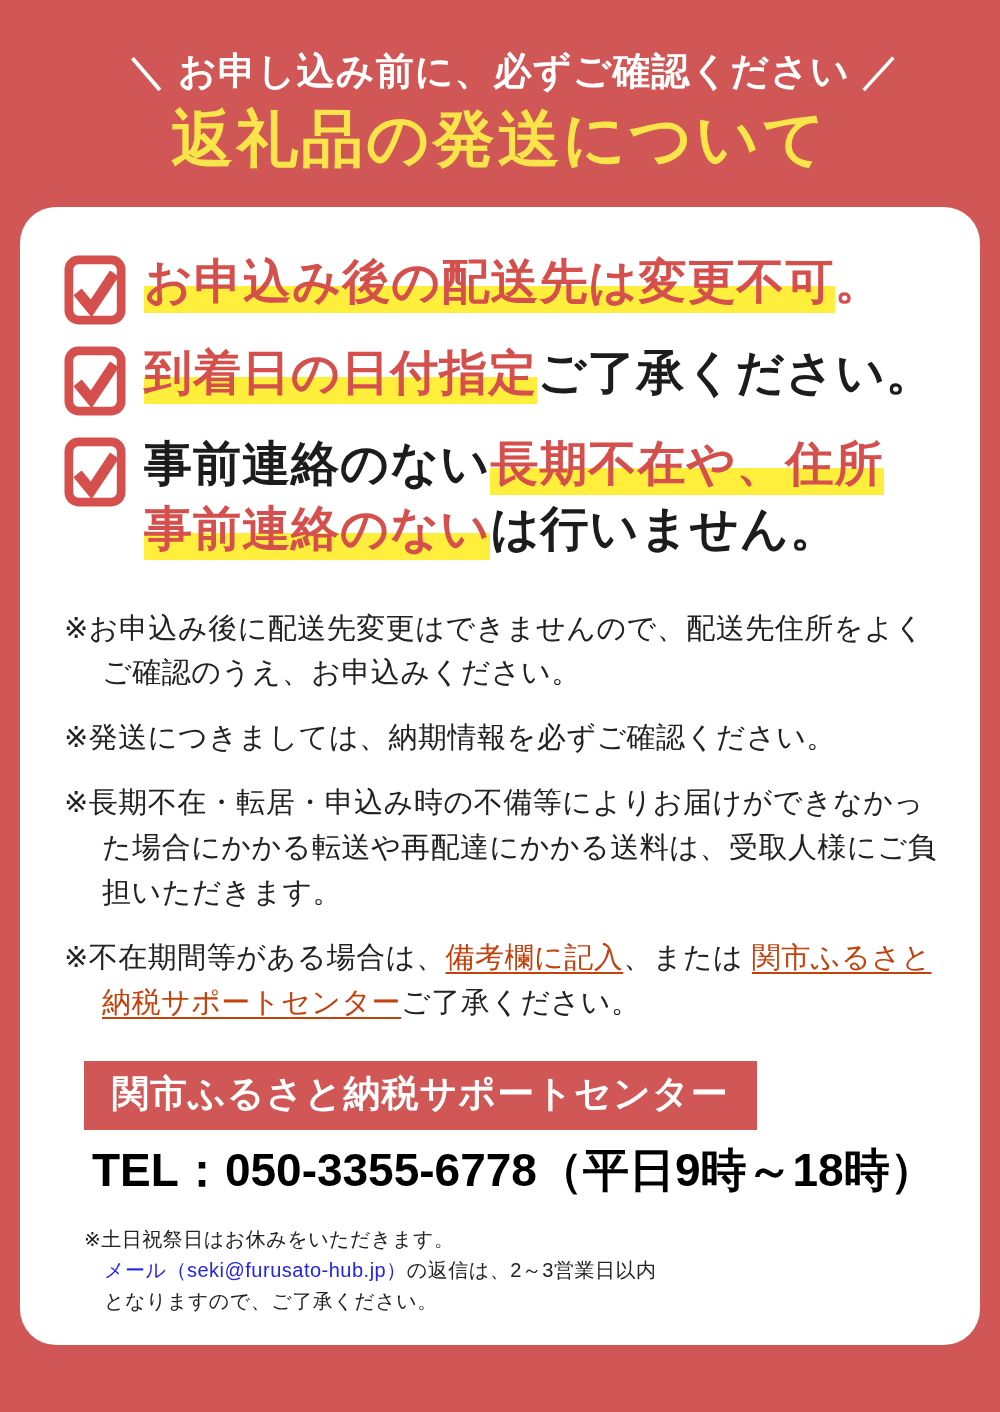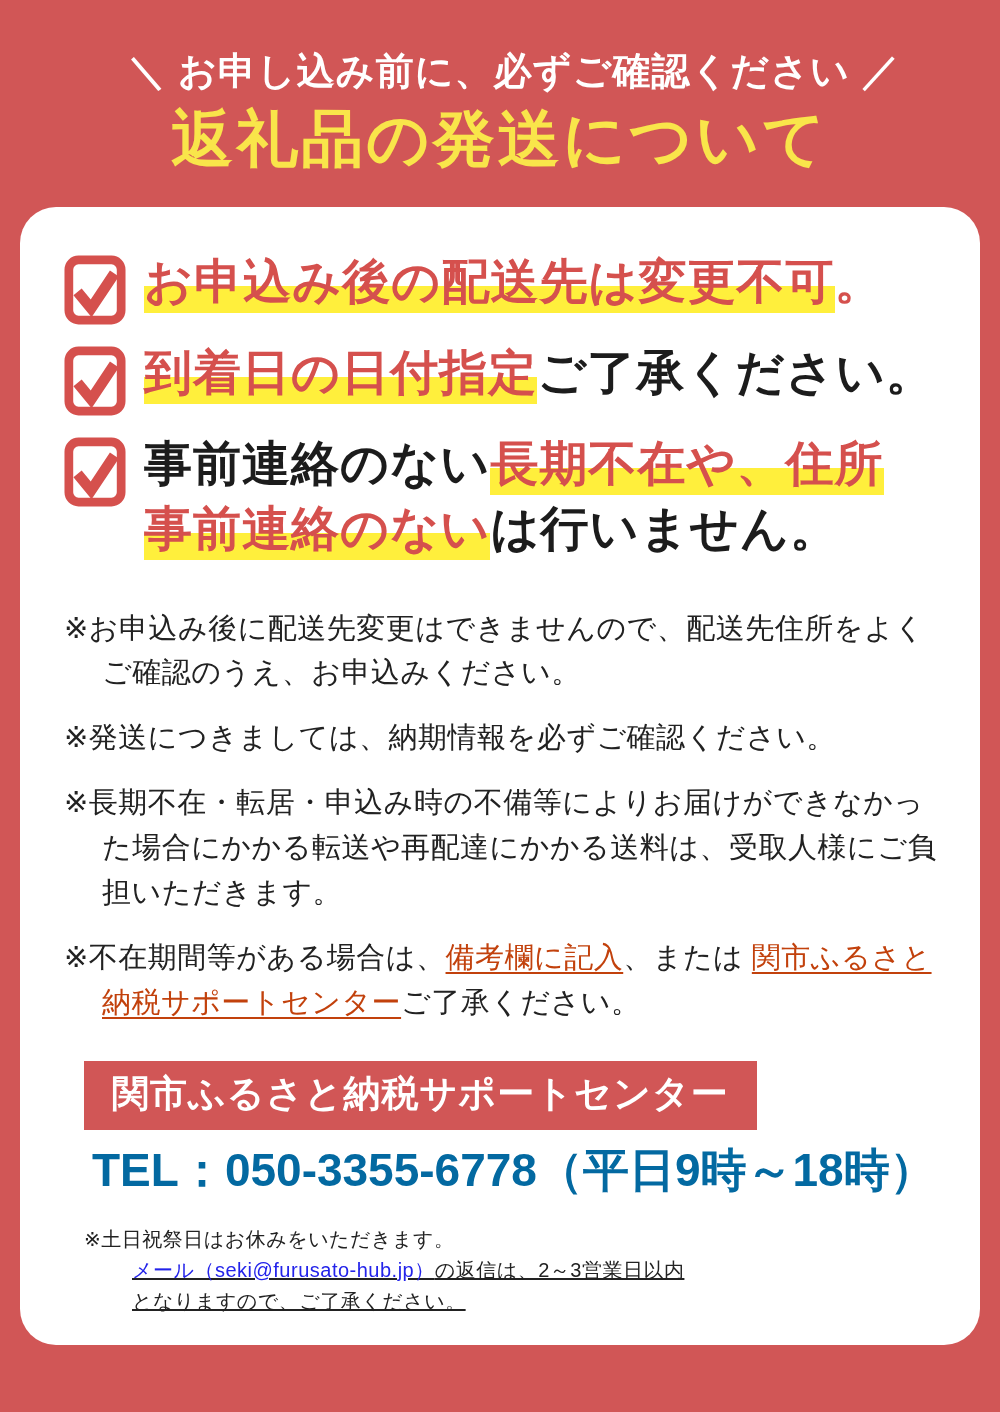--- a/index.html
+++ b/index.html
@@ -77,35 +77,35 @@
     display: inline-block;
     background: #d15656;
     color: #ffffff;
     font-size: 37px;
     font-weight: bold;
     padding: 8px 28px 11px;
     margin-left: 20px;
     letter-spacing: 1px;
   }
   .support-tel {
-    color: #0369a1;
+    color: #000000;
     font-size: 46px;
     font-weight: 900;
     margin: 10px 0 0 28px;
     letter-spacing: 0px;
     white-space: nowrap;
   }
   .support-notes {
     margin: 22px 0 0 20px;
     font-size: 20px;
     color: #222222;
     line-height: 1.55;
     letter-spacing: 0.5px;
   }
-  .mail-block { margin-left: 48px; text-decoration: underline; }
+  .mail-block { margin-left: 20px; }
   .mail-link { color: #2323ea; cursor: pointer; }
 </style>
 </head>
 <body>
 
 <div>
 
   <div class="pre-title">＼ お申し込み前に、必ずご確認ください ／</div>
 
   <div class="main-title">返礼品の発送について</div>

